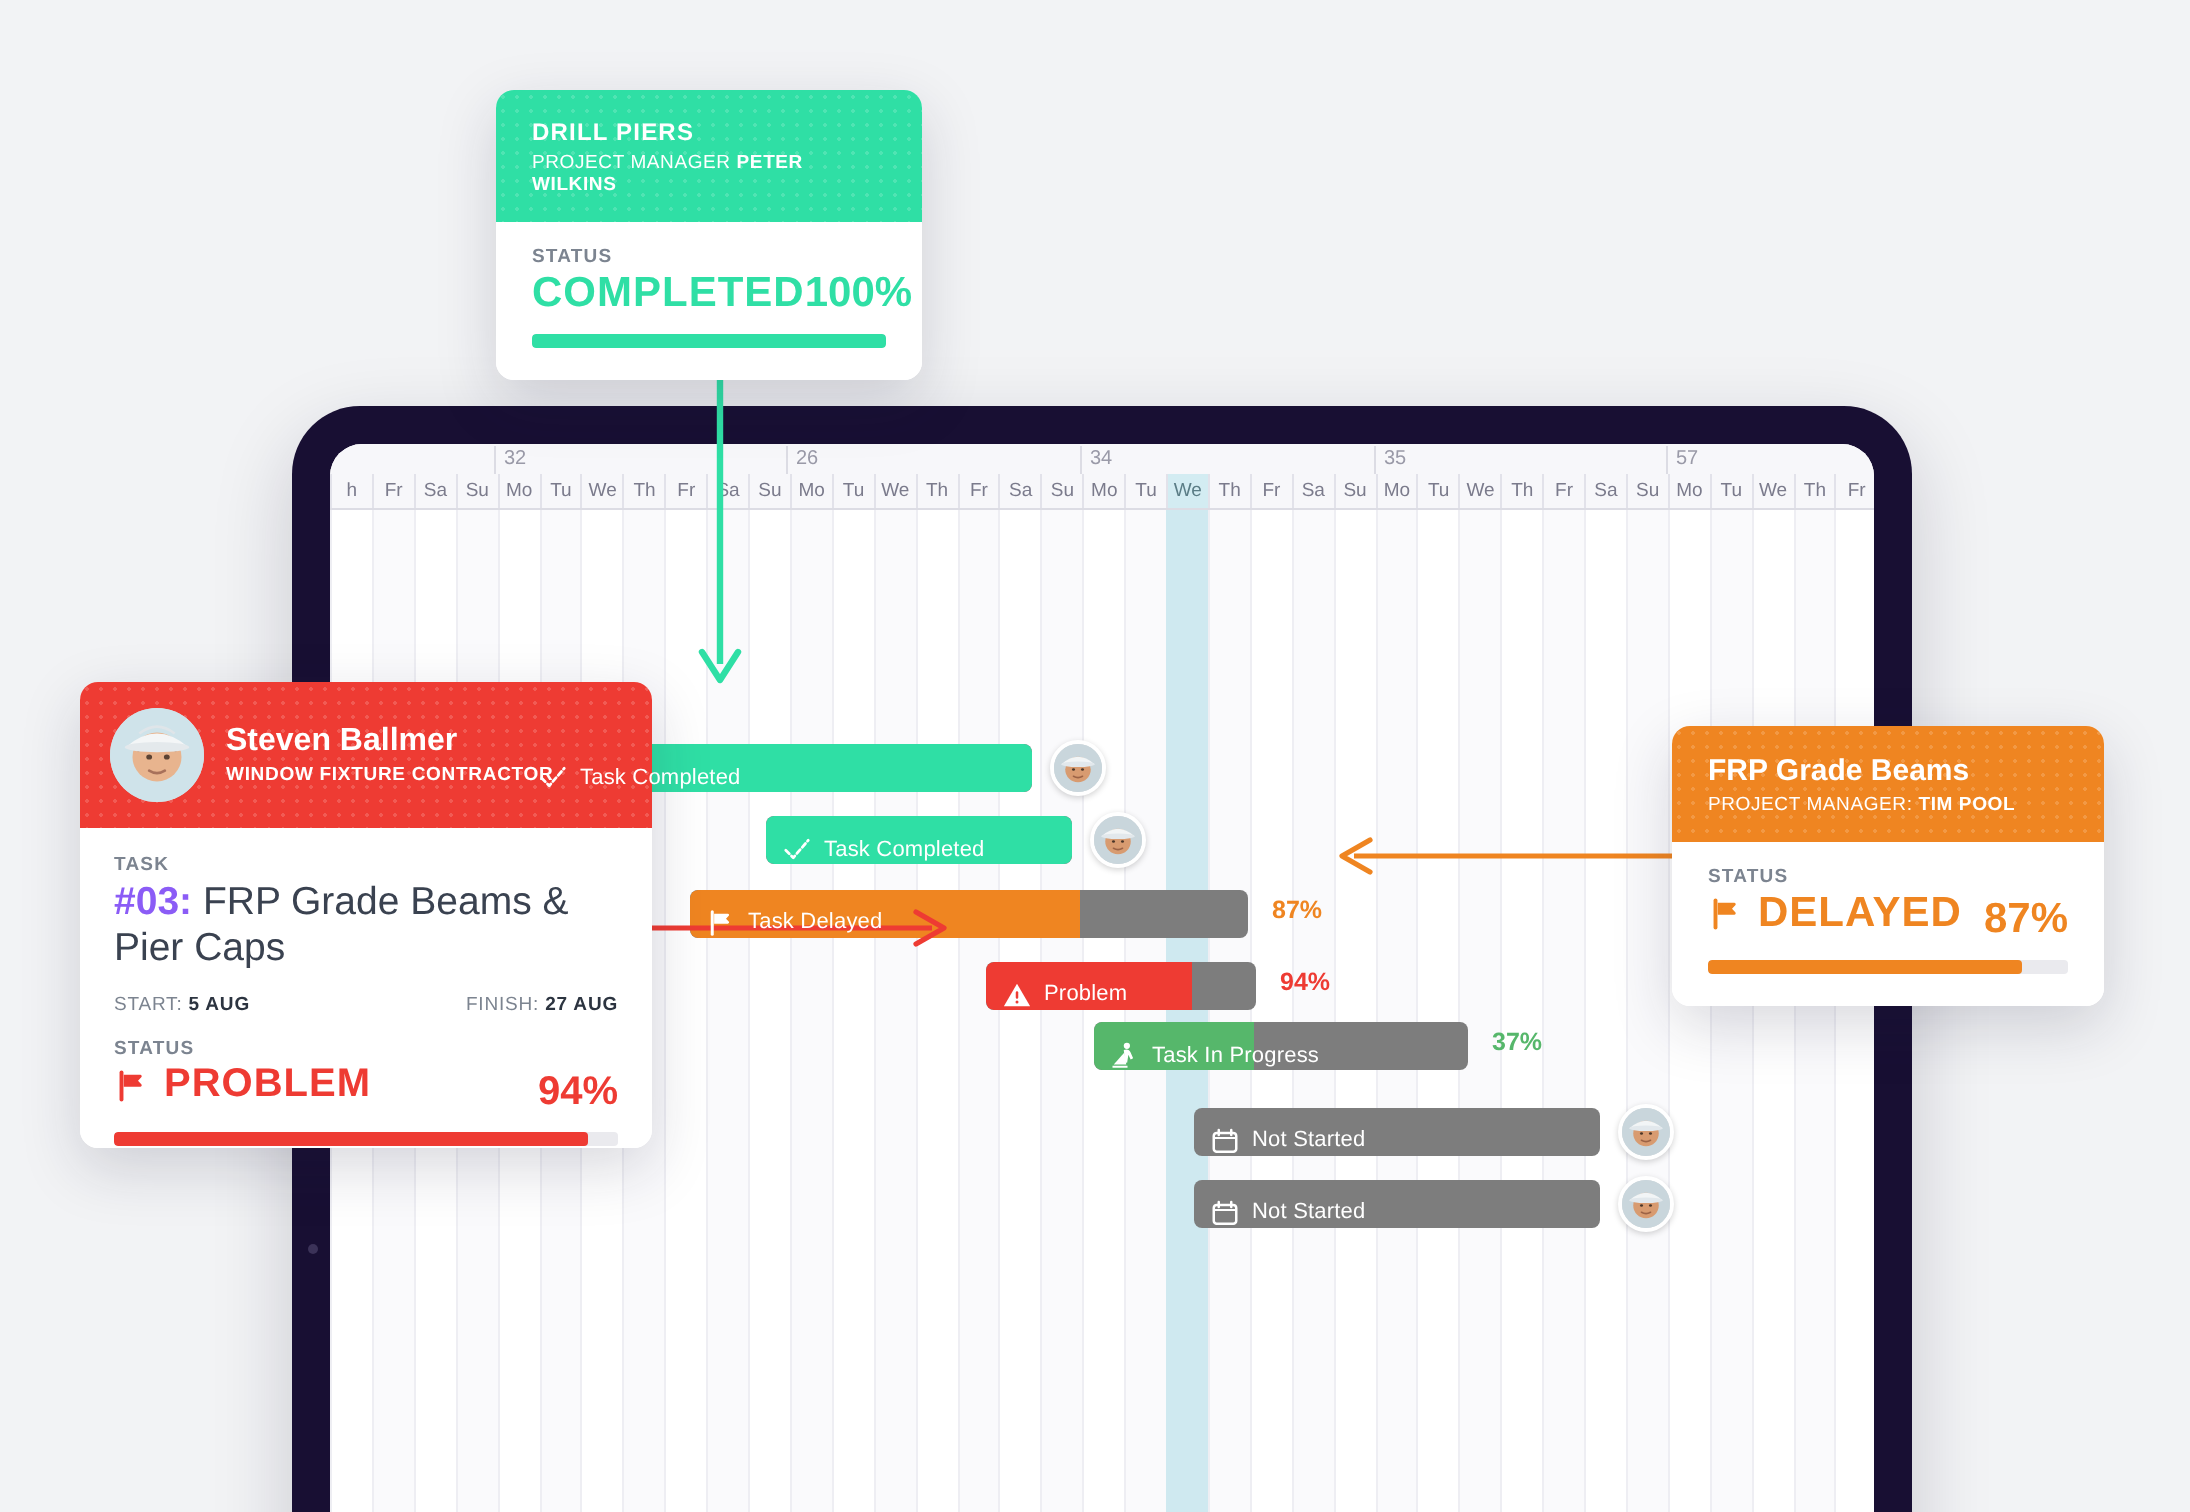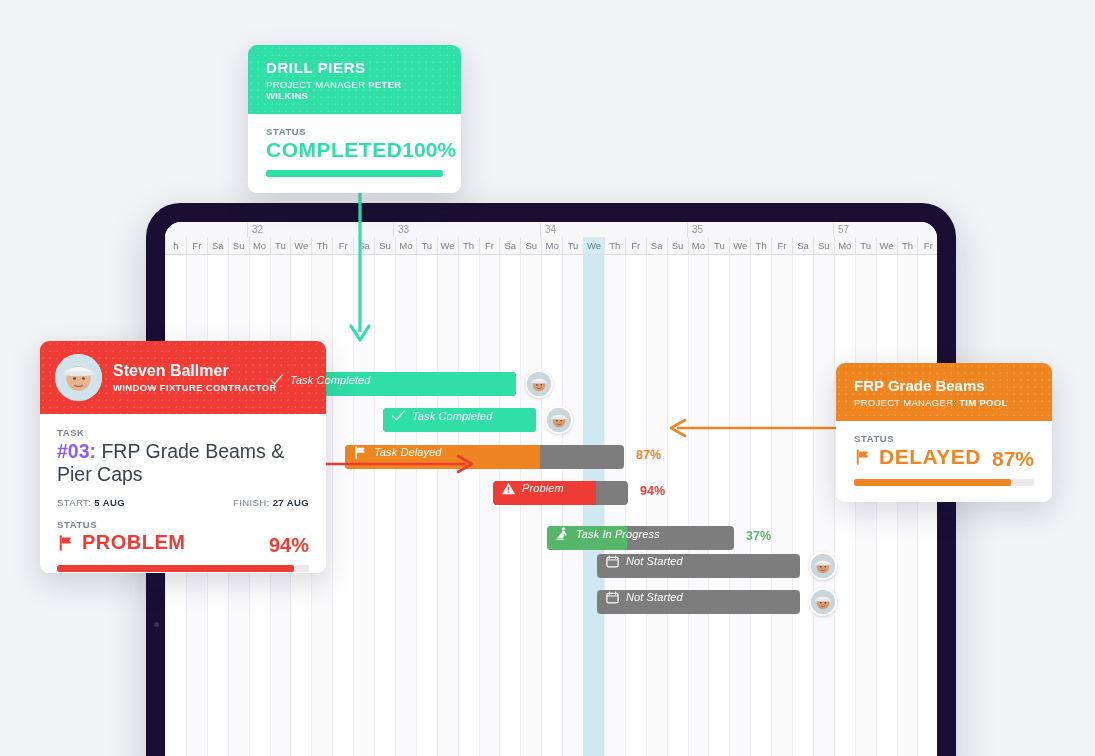--- a/index.html
+++ b/index.html
@@ -67,21 +67,21 @@
     background: #cfe9f0;
   }
 
   
   .bar-row { position: absolute; height: 24px; }
   .bar {
     position: absolute; top: 0; height: 24px;
     border-radius: 4px;
     background: #7d7d7d;
     overflow: hidden;
-    display: flex; align-items: flex-start; font-style: italic;
+    display: flex; align-items: flex-end;
   }
   .bar .fill {
     position: absolute; left: 0; top: 0; bottom: 0;
     border-radius: 4px 0 0 4px;
   }
   .bar.full .fill { border-radius: 4px; }
   .bar .bar-inner {
     position: relative; z-index: 2;
     display: flex; align-items: center; gap: 6px;
     padding-left: 8px; white-space: nowrap;
@@ -138,21 +138,21 @@
   .progress {
     margin-top: 8px; height: 7px; border-radius: 2px;
     background: #eaeaee; overflow: hidden;
   }
   .progress > i { display: block; height: 100%; border-radius: 2px; }
 
   
   #card-drill { left: 248px; top: 45px; width: 213px; }
   #card-drill .card-head { background-color: #2fdfa5; }
   #card-drill .ch-title {
-    font-size: 15px; font-weight: bold; color: #fff;
+    font-size: 12px; font-weight: bold; color: #fff;
     letter-spacing: .6px; text-transform: uppercase;
   }
   #card-drill .ch-sub {
     font-size: 9.5px; color: #ffffff; letter-spacing: .3px;
     margin-top: 3px; text-transform: uppercase;
   }
   #card-drill .ch-sub b { font-weight: bold; }
   #card-drill .status-word, #card-drill .status-pct { color: #2fdfa5; }
 
   
@@ -204,21 +204,21 @@
 
 <div class="stage">
 
   <div class="tablet">
     <div class="tablet-dot"></div>
     <div class="screen">
 
       <div class="gantt-head">
         <div class="week-row" id="week-row">
             <div class="week-lbl" style="left: 82px; width: 146.3px;">32</div>
-            <div class="week-lbl" style="left: 228px; width: 146.3px;">33</div>
+            <div class="week-lbl" style="left: 228px; width: 146.3px;">26</div>
             <div class="week-lbl" style="left: 375px; width: 146.3px;">34</div>
             <div class="week-lbl" style="left: 522px; width: 146.3px;">35</div>
             <div class="week-lbl" style="left: 668px; width: 146.3px;">57</div>
           </div>
         <div class="day-row" id="day-row">
             <div class="day-cell" style="left: 0px; width: 20.9px;">h</div>
             <div class="day-cell" style="left: 20.9px; width: 20.9px;">Fr</div>
             <div class="day-cell" style="left: 41.8px; width: 20.9px;">Sa</div>
             <div class="day-cell" style="left: 62.7px; width: 20.9px;">Su</div>
             <div class="day-cell" style="left: 83.6px; width: 20.9px;">Mo</div>
@@ -360,21 +360,21 @@
                 <svg class="bar-ico" viewBox="0 0 24 24">
                   <path d="M12 3 L22.5 21 H1.5 Z" fill="#fff"></path>
                   <rect x="11" y="9" width="2" height="6" rx="1" fill="#ee3b33"></rect>
                   <circle cx="12" cy="17.6" r="1.2" fill="#ee3b33"></circle>
                 </svg>
                 <span class="bar-label">Problem</span>
               </div>
             </div>
             <div class="pct" style="left: 475px; color: rgb(238, 59, 51);">94%</div>
           </div>
-          <div class="bar-row" style="top: 271px; left: 0px; right: 0px;">
+          <div class="bar-row" style="top: 256px; left: 0px; right: 0px;">
             <div class="bar" style="left: 382px; width: 187px;">
               <div class="fill" style="width: 43%; background: rgb(86, 183, 107);"></div>
               <div class="bar-inner">
                 <svg class="bar-ico" viewBox="0 0 24 24">
                   <circle cx="13.5" cy="4.6" r="2.5" fill="#fff"></circle>
                   <path d="M11 8 q4 -1.5 5.5 2 l2 4.5 -2 1 -1.8 -3.8 -1 6.5 -1.5 -.3 z" fill="#fff"></path>
                   <path d="M11.5 10 L3 19.5 h10 z" fill="#fff"></path>
                   <path d="M2 20.5 h12 v1.6 H2 z" fill="#fff"></path>
                 </svg>
                 <span class="bar-label">Task In Progress</span>

